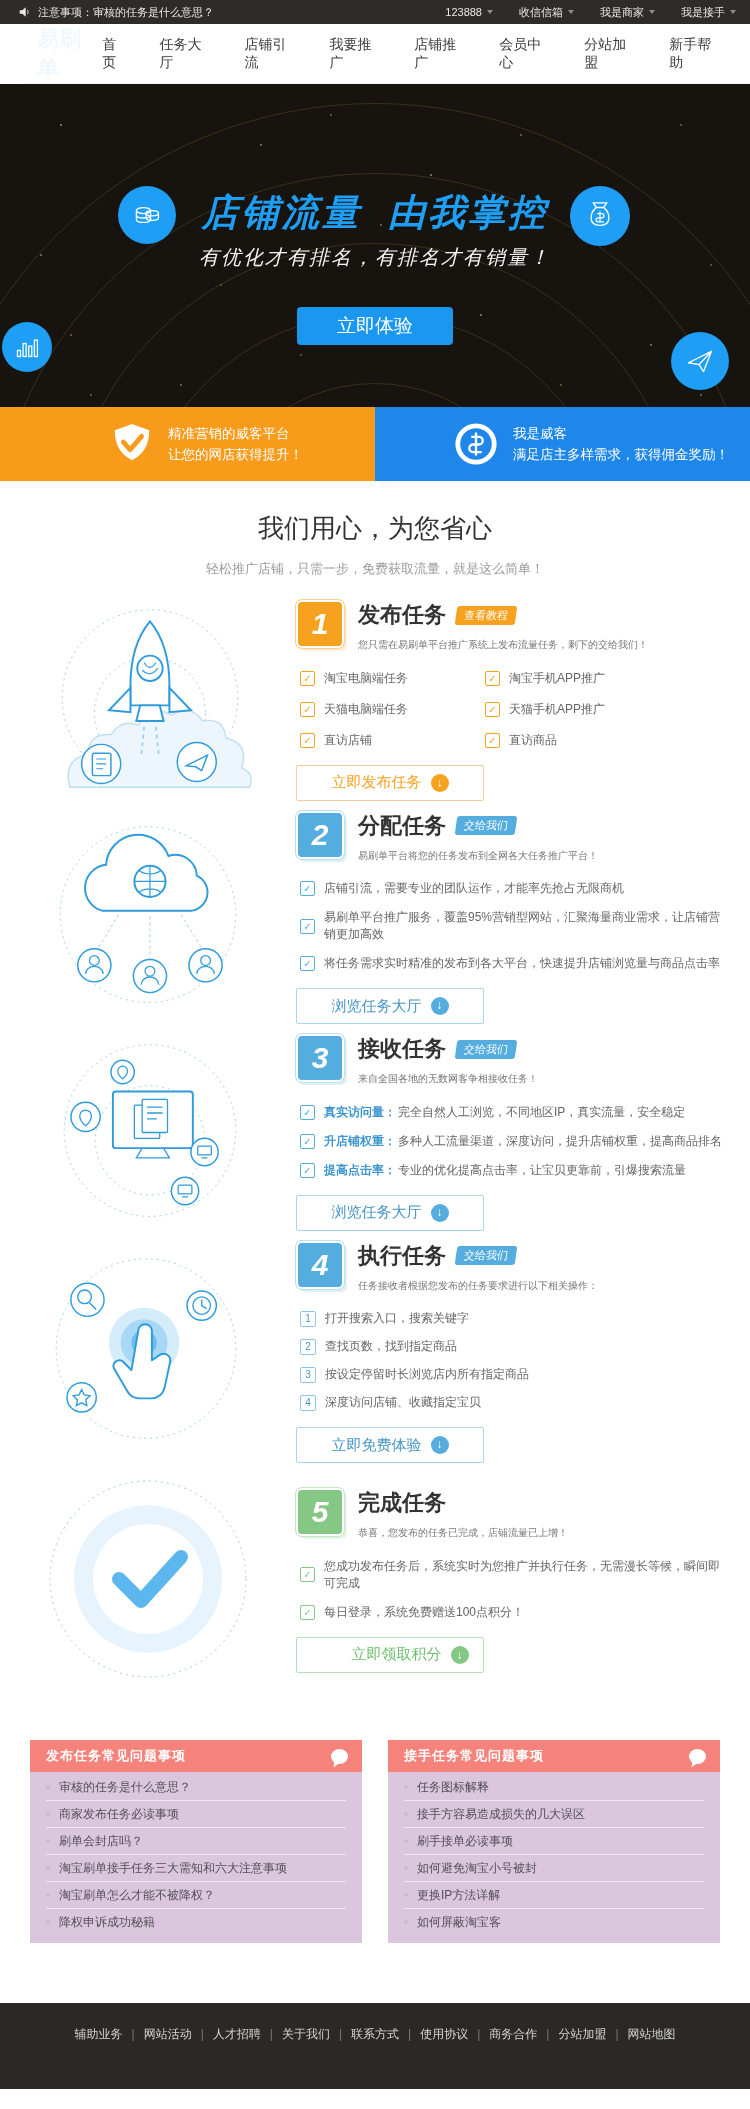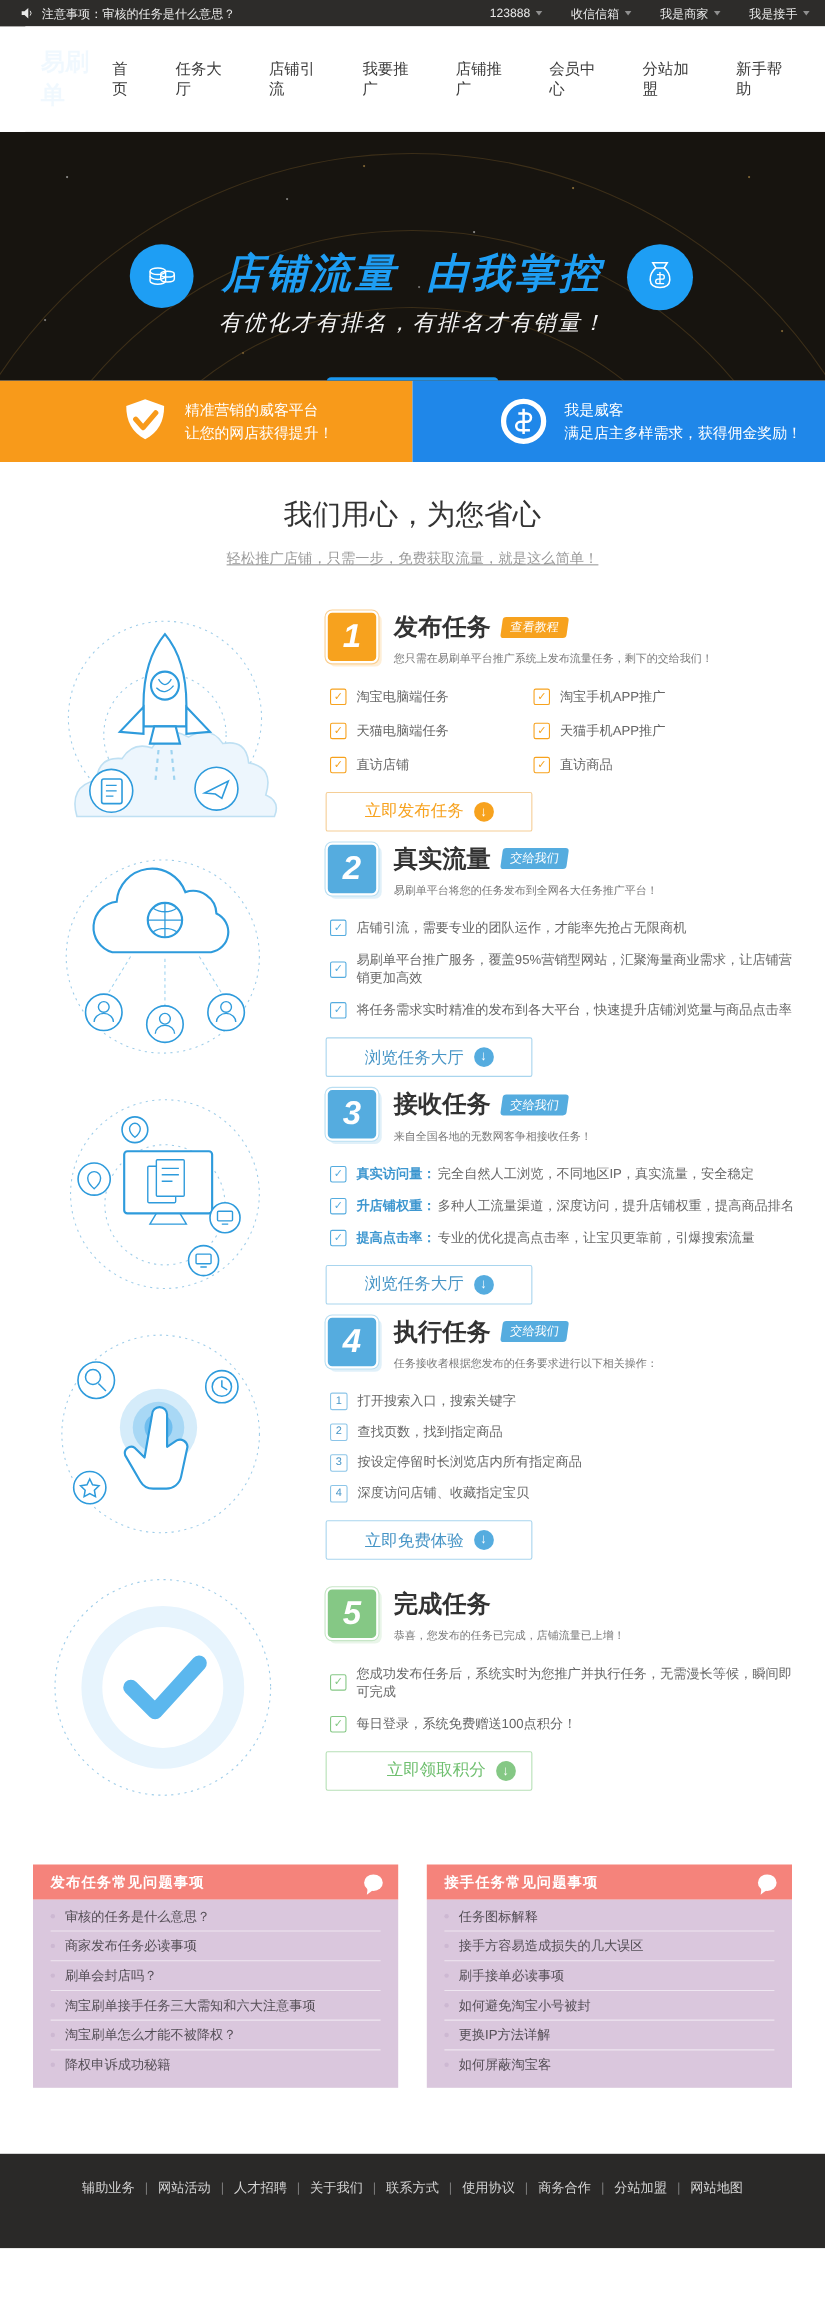--- a/index.html
+++ b/index.html
@@ -7,27 +7,27 @@
   .page{width:750px;overflow:hidden;background:#fff;}
 
   
   .topbar{height:24px;background:#2d2c2a;display:flex;align-items:center;justify-content:space-between;padding:0 14px 0 18px;box-sizing:border-box;}
   .topbar-left{display:flex;align-items:center;gap:8px;color:#e9e9e9;font-size:11px;}
   .topbar-right{display:flex;align-items:center;gap:26px;}
   .tmenu{color:#e9e9e9;font-size:11px;display:flex;align-items:center;cursor:pointer;}
   .caret{display:inline-block;width:0;height:0;border-left:3px solid transparent;border-right:3px solid transparent;border-top:4px solid #8f8f8f;margin-left:5px;}
 
   
-  .navbar{height:96px;background:#fff;display:flex;align-items:center;justify-content:flex-end;padding:0 26px 0 14px;box-sizing:border-box;border-bottom:1px solid #f4f4f4;margin-left:23px;}
+  .navbar{height:60px;background:#fff;display:flex;align-items:center;justify-content:flex-end;padding:0 26px 0 14px;box-sizing:border-box;border-bottom:1px solid #f4f4f4;margin-left:23px;}
   .logo{margin-right:auto;opacity:.06;font-size:22px;font-weight:bold;color:#1E9EF4;}
   .nav-links{display:flex;gap:30px;}
   .navlink{font-size:14px;color:#3d3d3d;text-decoration:none;cursor:pointer;}
 
   
-  .hero{position:relative;height:226px;background:#17140f;overflow:hidden;text-align:center;}
+  .hero{position:relative;height:323px;background:#17140f;overflow:hidden;text-align:center;}
   .orbit{position:absolute;left:50%;top:470px;transform:translate(-50%,-50%);border:1px solid rgba(190,140,60,.22);border-radius:50%;} .o2{width:340px;height:340px;} .o3{width:480px;height:480px;}
   .o4{width:620px;height:620px;} .o5{width:760px;height:760px;} .o6{width:900px;height:900px;}
   .stars{position:absolute;left:0;top:0;width:2px;height:2px;border-radius:50%;background:transparent;
     box-shadow:60px 40px rgba(255,255,255,.5),140px 120px rgba(230,180,90,.6),260px 60px rgba(255,255,255,.45),
     330px 30px rgba(230,180,90,.5),430px 90px rgba(255,255,255,.5),520px 50px rgba(230,180,90,.55),
     610px 120px rgba(255,255,255,.4),680px 40px rgba(230,180,90,.5),70px 250px rgba(230,180,90,.5),
     180px 300px rgba(255,255,255,.4),300px 270px rgba(230,180,90,.45),480px 230px rgba(255,255,255,.5),
     560px 300px rgba(230,180,90,.5),650px 260px rgba(255,255,255,.45),710px 180px rgba(230,180,90,.5),
     40px 170px rgba(255,255,255,.45),220px 200px rgba(230,180,90,.4),380px 140px rgba(255,255,255,.4),
     90px 310px rgba(230,180,90,.5),700px 310px rgba(255,255,255,.4);}
@@ -43,21 +43,21 @@
   
   .strips{display:flex;height:74px;}
   .strip{width:375px;display:flex;align-items:center;box-sizing:border-box;color:#fff;}
   .strip.orange{background:#F89A1A;padding-left:110px;}
   .strip.blue{background:#1F87E9;padding-left:78px;}
   .strip .stxt{margin-left:14px;font-size:13.5px;line-height:21px;}
 
   
   .intro{text-align:center;padding:30px 0 22px;}
   .intro h2{margin:0;font-size:26px;font-weight:normal;color:#333;}
-  .intro p{margin:14px 0 16px;font-size:13px;color:#9a9a9a;text-decoration:underline;}
+  .intro p{margin:14px 0 0;font-size:13px;color:#9a9a9a;}
 
   
   .steps{width:700px;margin:0 auto;}
   .step{display:flex;align-items:center;margin-bottom:10px;}
   .step-illo{width:245px;display:flex;align-items:center;justify-content:center;flex-shrink:0;}
   .step-body{flex:1;padding-left:26px;box-sizing:border-box;}
   .step-head{display:flex;}
   .step-num{width:44px;height:44px;border-radius:6px;color:#fff;font-size:30px;font-weight:bold;font-style:italic;display:flex;align-items:center;justify-content:center;flex-shrink:0;border:2px solid #fff;}
   .step-orange .step-num{box-shadow:0 0 0 1px #FBD092,3px 3px 0 rgba(247,162,30,.18);}
   .step-blue   .step-num{box-shadow:0 0 0 1px #BBDFF2,3px 3px 0 rgba(85,172,223,.18);}
@@ -315,21 +315,21 @@
               <circle cx="169" cy="147" r="5"></circle>
               <path d="M160,161 a9,8 0 0 1 18,0"></path>
             </g>
 </svg>
         </div>
         <div class="step-body">
           <div class="step-head">
             <div class="step-num" style="background: rgb(85, 172, 223);">2</div>
             <div class="step-hcol">
               <div class="step-trow">
-                <h3 class="step-title">真实流量</h3>
+                <h3 class="step-title">分配任务</h3>
                 <span class="step-badge" style="background: rgb(85, 172, 223);">交给我们</span>
               </div>
               <p class="step-desc">易刷单平台将您的任务发布到全网各大任务推广平台！</p>
             </div>
           </div>
           <div class="step-list check">
             <div class="check-row">
               <span class="chk" style="color: rgb(85, 172, 223);">✓</span>
               <span class="itm-text">店铺引流，需要专业的团队运作，才能率先抢占无限商机</span>
             </div>

